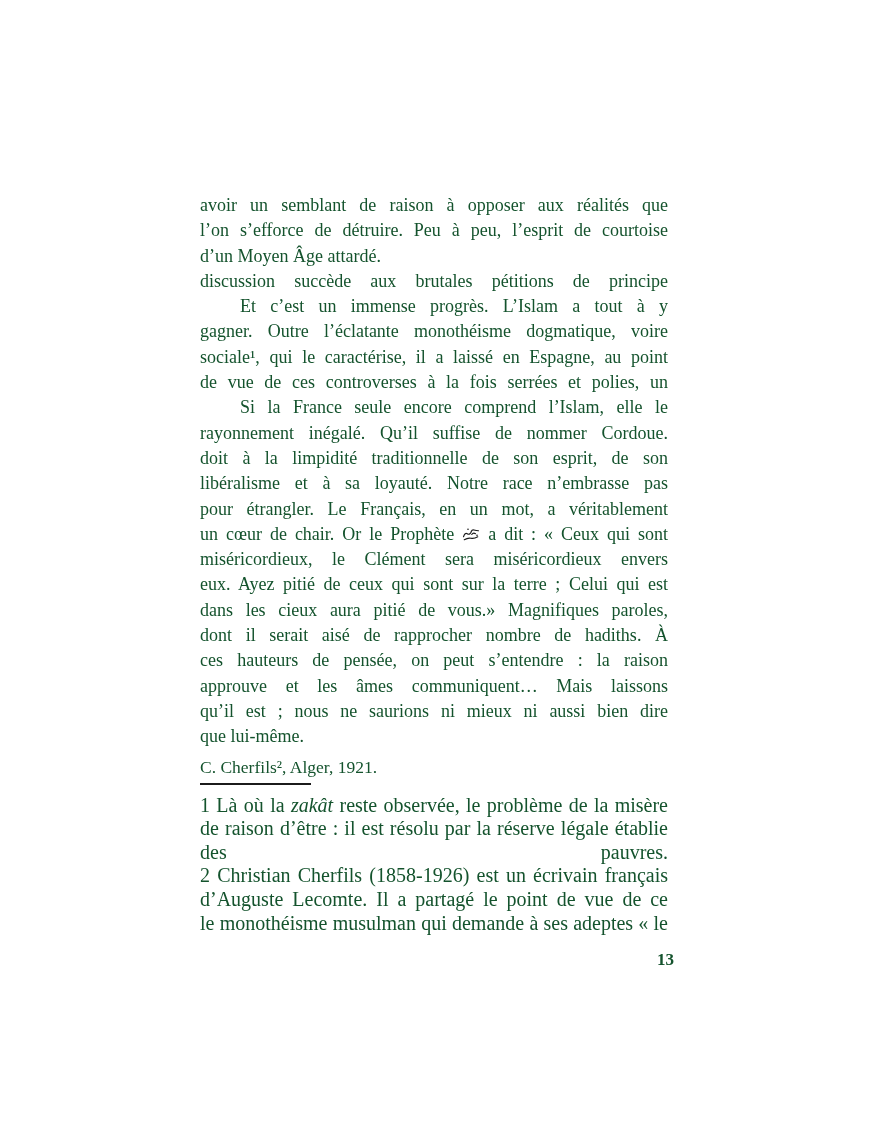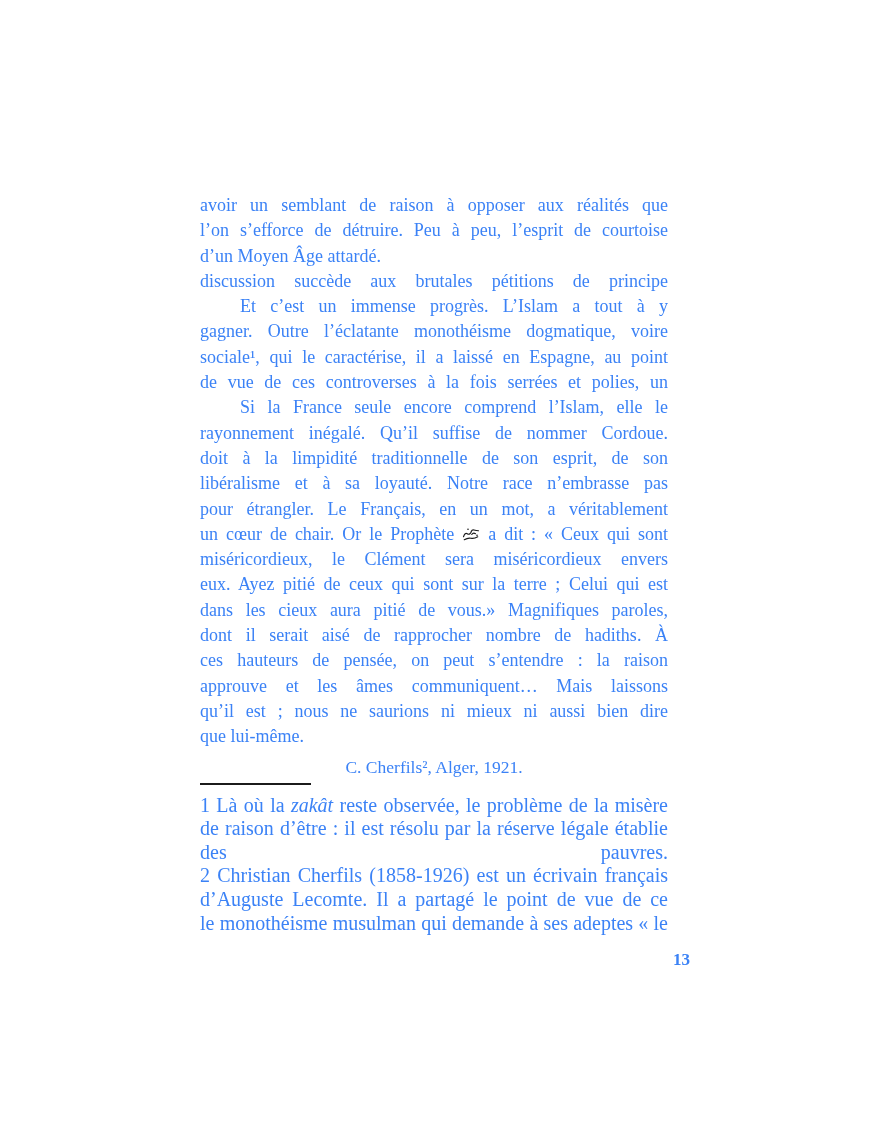--- a/index.html
+++ b/index.html
@@ -6,21 +6,21 @@
     margin: 0;
     padding: 0;
     background: #ffffff;
   }
   .page {
     position: relative;
     width: 870px;
     height: 1131px;
     background: #ffffff;
     font-family: "Liberation Serif", serif;
-    color: #3b82f6;
+    color: #14532d;
     overflow: hidden;
   }
   .text-block {
     position: absolute;
     left: 200px;
     top: 193px;
     width: 468px;
   }
   .body-lines .line {
     font-size: 18px;
@@ -35,21 +35,21 @@
   .italic { font-style: italic; }
   .underline { text-decoration: underline; text-underline-offset: 2px; }
   .inline-icon {
     display: inline-block;
     vertical-align: -2px;
     line-height: 0;
   }
   .signature {
     font-size: 17.5px;
     line-height: 26px;
-    text-align: center;
+    text-align: left;
     margin-top: 4px;
   }
   .footnote-sep {
     width: 111px;
     border-top: 2px solid #1b1b1b;
     margin-top: 3px;
     margin-bottom: 0;
     height: 0;
   }
   .fn-lines { margin-top: 9px; }
@@ -57,21 +57,21 @@
     font-size: 20px;
     line-height: 23.6px;
     height: 23.6px;
     overflow: hidden;
     text-align: justify;
     text-align-last: justify;
   }
   .page-number {
     position: absolute;
     top: 950px;
-    left: 644px;
+    left: 628px;
     width: 46px;
     text-align: right;
     font-size: 17px;
     font-weight: 700;
     line-height: 20px;
   }
 </style>
 </head>
 <body>
 

